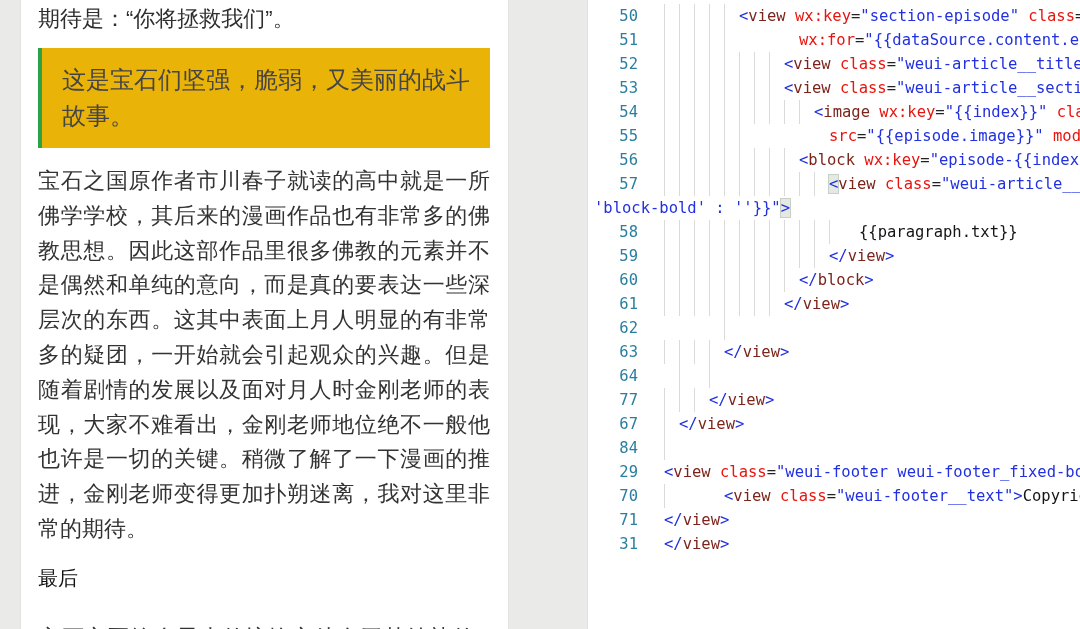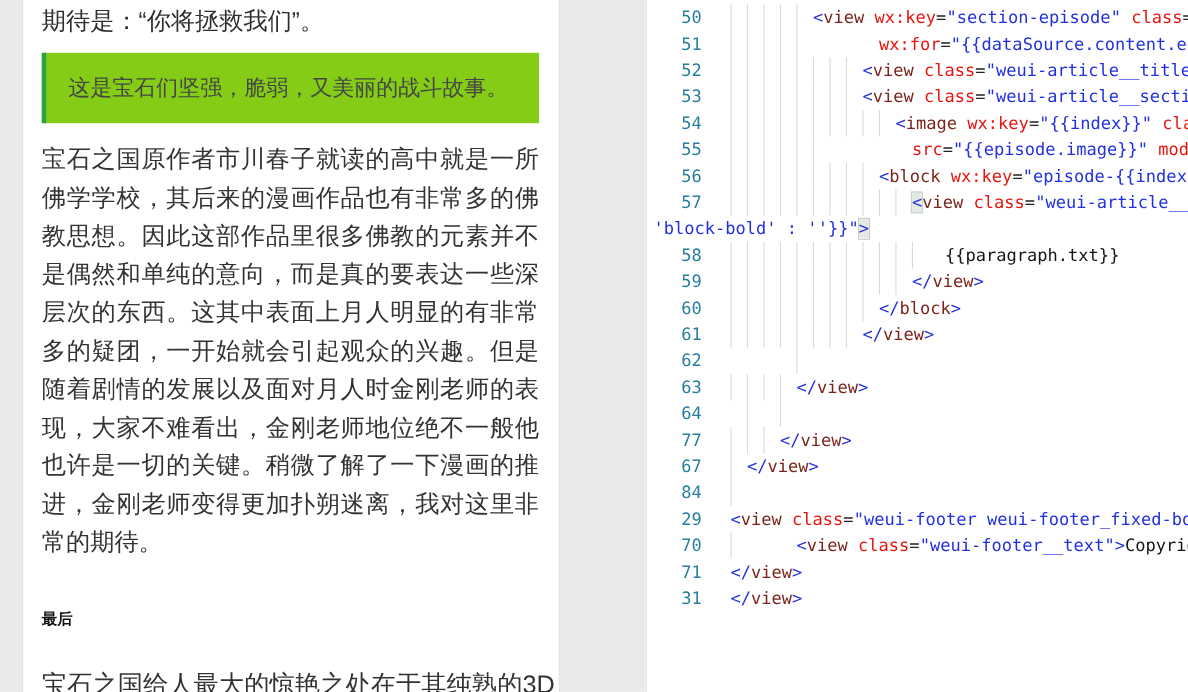--- a/index.html
+++ b/index.html
@@ -5,24 +5,24 @@
   html,body{margin:0;padding:0;}
   body{width:1080px;height:629px;overflow:hidden;position:relative;background:#fff;
        font-family:"Liberation Sans",sans-serif;}
 
   
   .article-region{position:absolute;left:0;top:0;width:587px;height:629px;background:#eaeae8;}
   .article-card{position:absolute;left:20px;top:0;width:452px;height:629px;background:#fff;
        border-left:1px solid #e2e2e0;border-right:1px solid #e2e2e0;
        padding:2px 18px 0 17px;overflow:hidden;}
   .intro{font-size:22px;line-height:34px;color:#2e2e2e;}
-  .quote{margin-top:12px;background:#84cc16;border-left:4px solid var(--c-green,#2ba245);
-       padding:14px 20px;font-size:20px;line-height:36px;color:#454545;}
+  .quote{margin-top:12px;background:#eab308;border-left:4px solid var(--c-green,#2ba245);
+       padding:14px 20px;font-size:24px;line-height:36px;color:#454545;}
   .para{margin-top:16px;font-size:22px;line-height:34.8px;color:#333;text-align:justify;}
-  .h-final{margin-top:36px;font-size:14px;line-height:30px;font-weight:bold;color:#111;}
+  .h-final{margin-top:16px;font-size:20px;line-height:30px;font-weight:normal;color:#111;}
   .partial{margin-top:28px;font-size:23px;line-height:34px;color:#333;white-space:nowrap;}
 
   
   .editor{position:absolute;left:587px;top:0;width:493px;height:629px;background:#fff;
        border-left:1px solid #e0e0de;padding-top:4px;box-sizing:border-box;overflow:hidden;
        font-family:"DejaVu Sans Mono","Liberation Mono",monospace;font-size:15.5px;}
   .code-row{display:flex;height:24px;line-height:24px;white-space:pre;}
   .gutter-num{flex:none;width:50px;text-align:right;color:var(--c-num,#2a7fa0);}
   .code-cell{flex:none;position:relative;margin-left:26px;}
   .iguide{position:absolute;top:0;bottom:0;width:1px;background:#dadada;}

